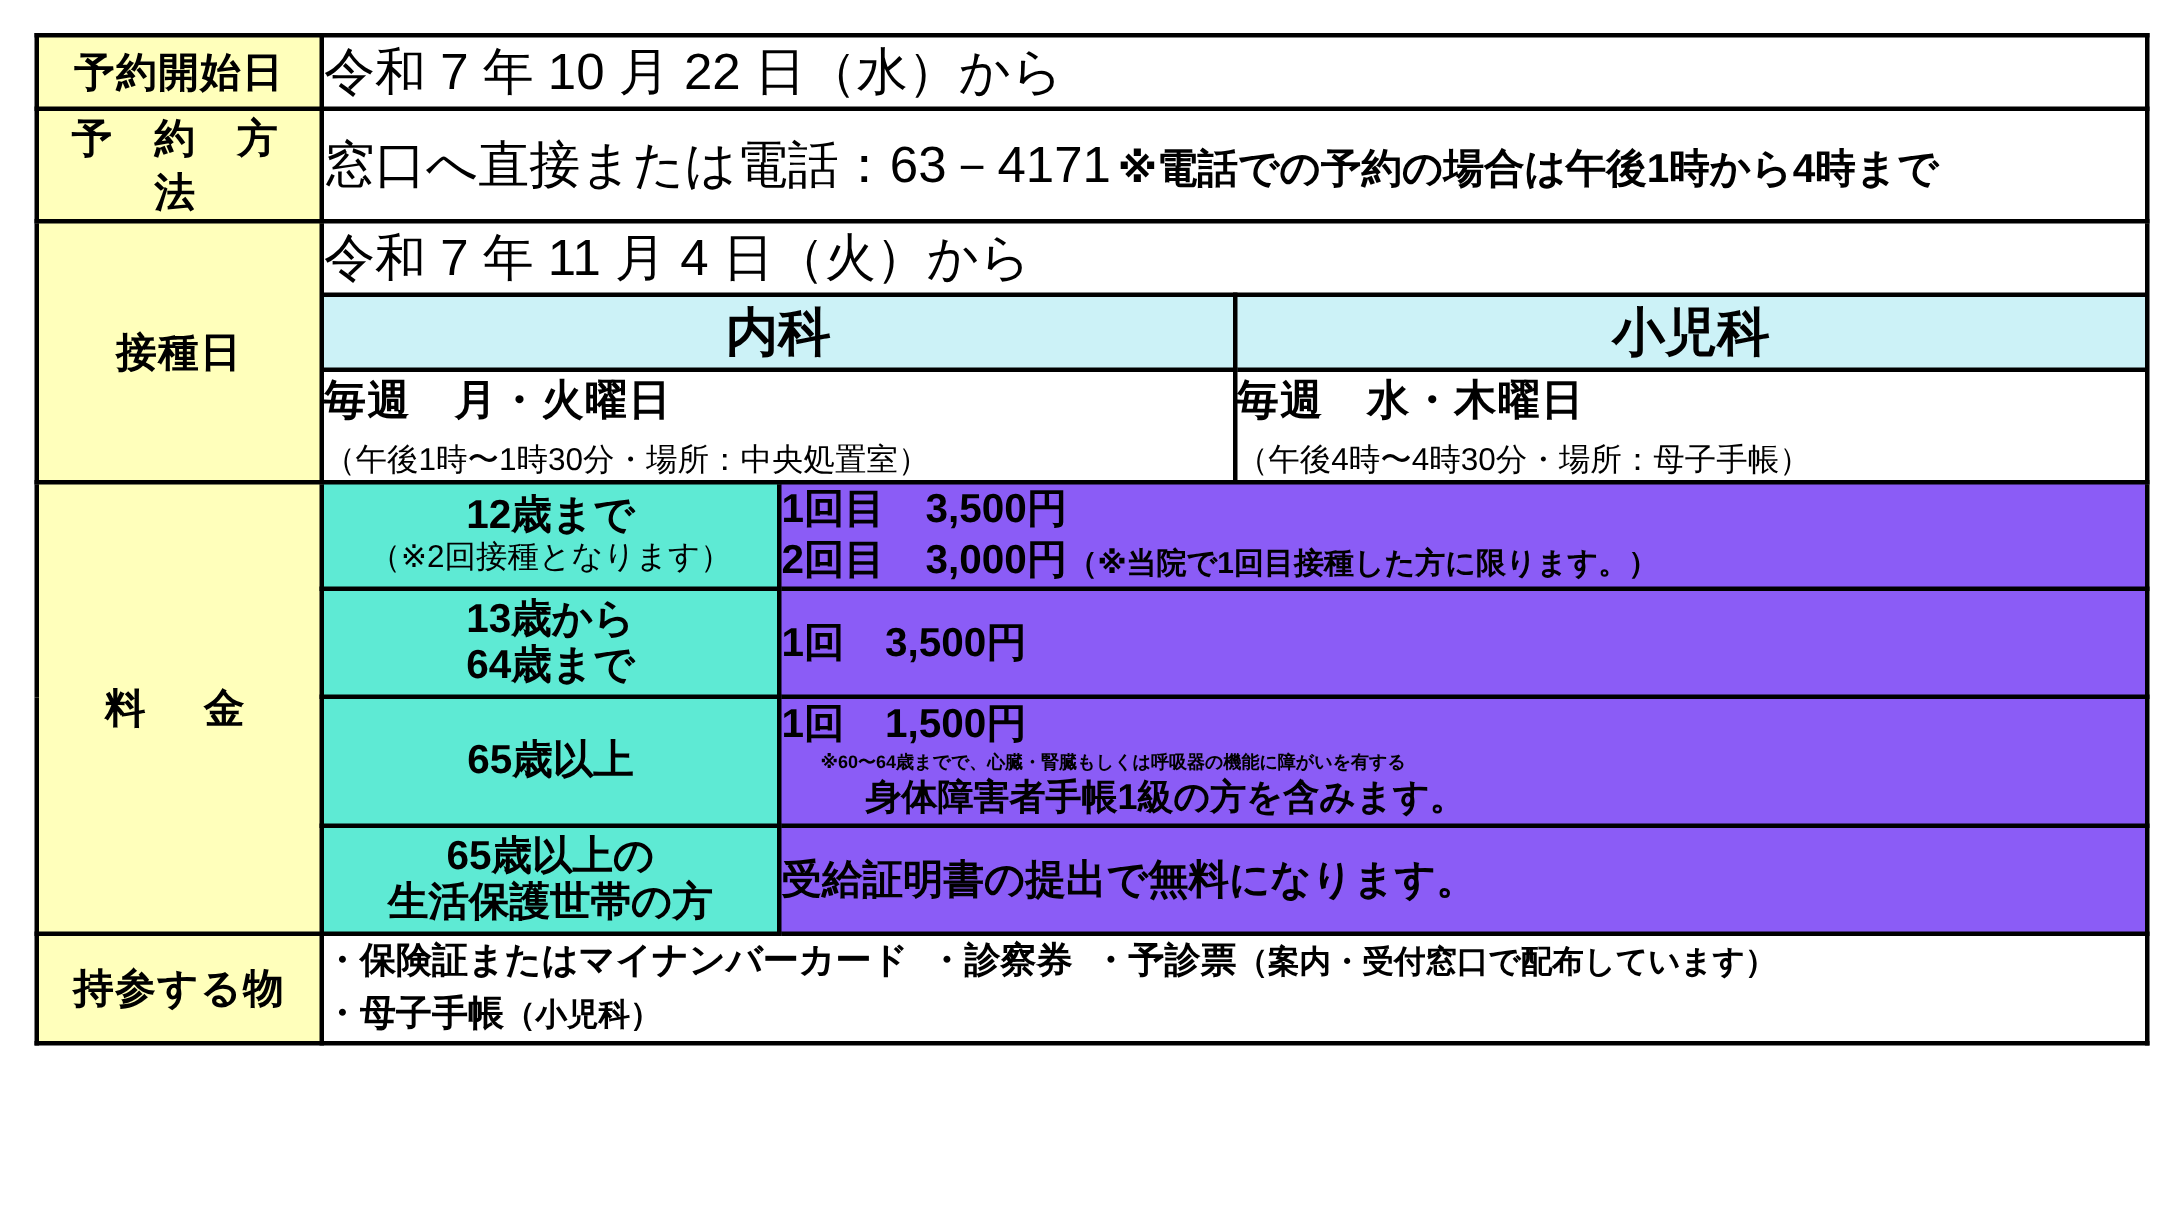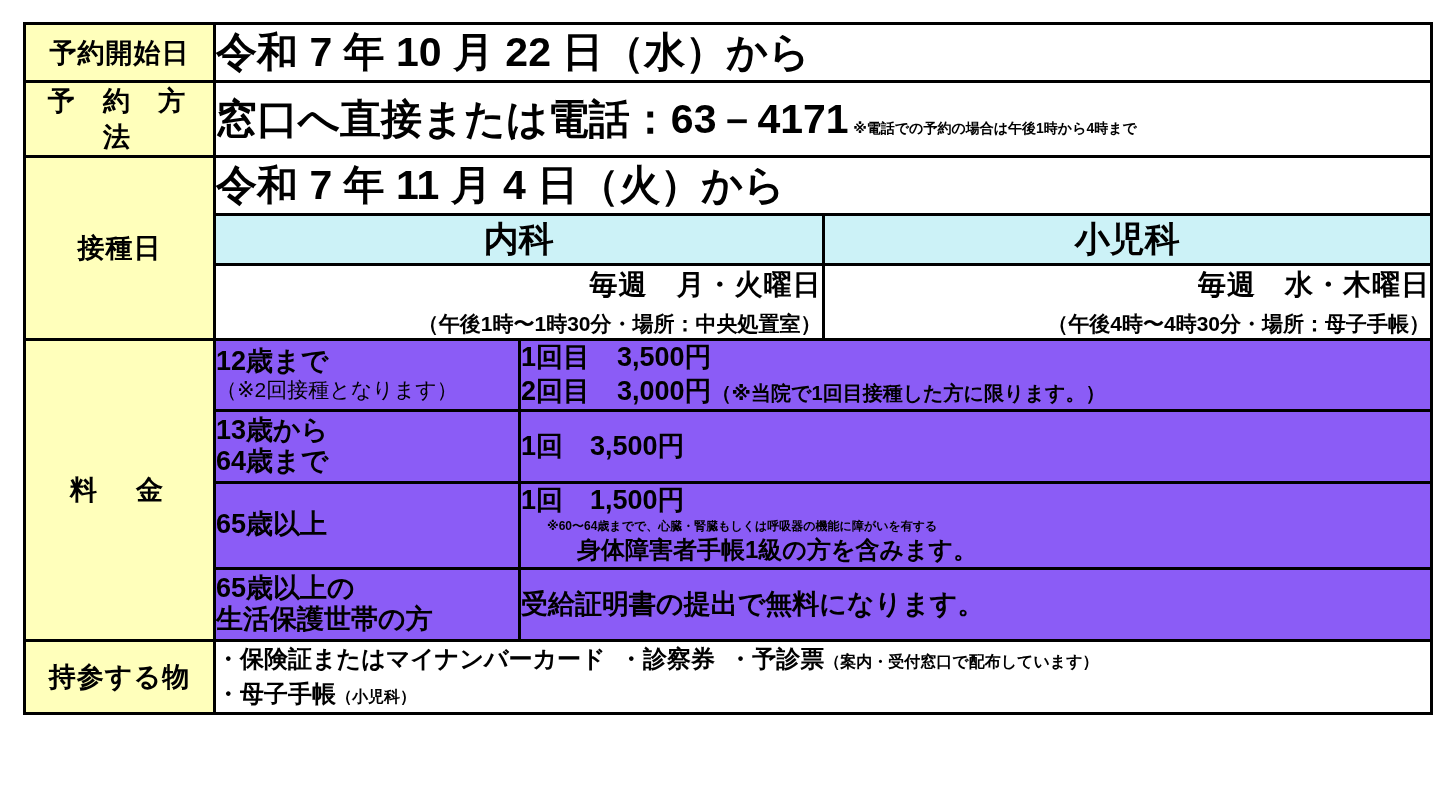--- a/index.html
+++ b/index.html
@@ -41,25 +41,25 @@
   }
   .lbl.spaced {
     letter-spacing: 6px;
     font-family: Liberation Mono, monospace;
   }
   .val {
     background: #ffffff;
     padding: 6px 14px;
   }
   .bigger {
-    font-size: 41px;
-    font-weight: bold;
+    font-size: 34px;
+    font-weight: normal;
   }
   .small {
-    font-size: 14px;
+    font-size: 27px;
     font-weight: bold;
   }
   .row-date-top {
     padding: 10px 14px 8px 14px;
   }
   .inner {
     width: 100%;
     border-collapse: collapse;
     table-layout: fixed;
   }
@@ -73,36 +73,36 @@
   .nobb { border-bottom: none !important; }
   .dept-head {
     background: #ccf2f7;
     text-align: center;
     font-size: 35px;
     font-weight: bold;
     padding: 4px 0 5px 0;
   }
   .dept-body {
     background: #ffffff;
-    text-align: right;
+    text-align: left;
     padding: 6px 0 10px 0;
   }
   .dept-body .l1 {
     font-size: 28px;
     font-weight: bold;
     letter-spacing: 1px;
   }
   .dept-body .l2 {
     font-size: 21px;
-    font-weight: bold;
+    font-weight: normal;
     margin-top: 6px;
   }
   .fee-cat {
-    background: #8b5cf6;
-    text-align: left;
+    background: #5eead4;
+    text-align: center;
     font-size: 27px;
     font-weight: bold;
     line-height: 1.18;
     padding: 7px 2px;
   }
   .fee-cat .sub {
     font-size: 21px;
     font-weight: normal;
     display: block;
   }
@@ -134,21 +134,21 @@
   .bring {
     padding: 8px 12px 10px 12px;
     font-size: 24px;
     font-weight: bold;
     line-height: 1.45;
   }
   .bring .l {
     display: block;
   }
   .bring .paren {
-    font-size: 16px;
+    font-size: 21px;
   }
 </style>
 </head>
 <body>
 
 <div class="sheet">
   <table class="main">
     <colgroup>
       <col style="width:190px">
       <col style="width:305px">

